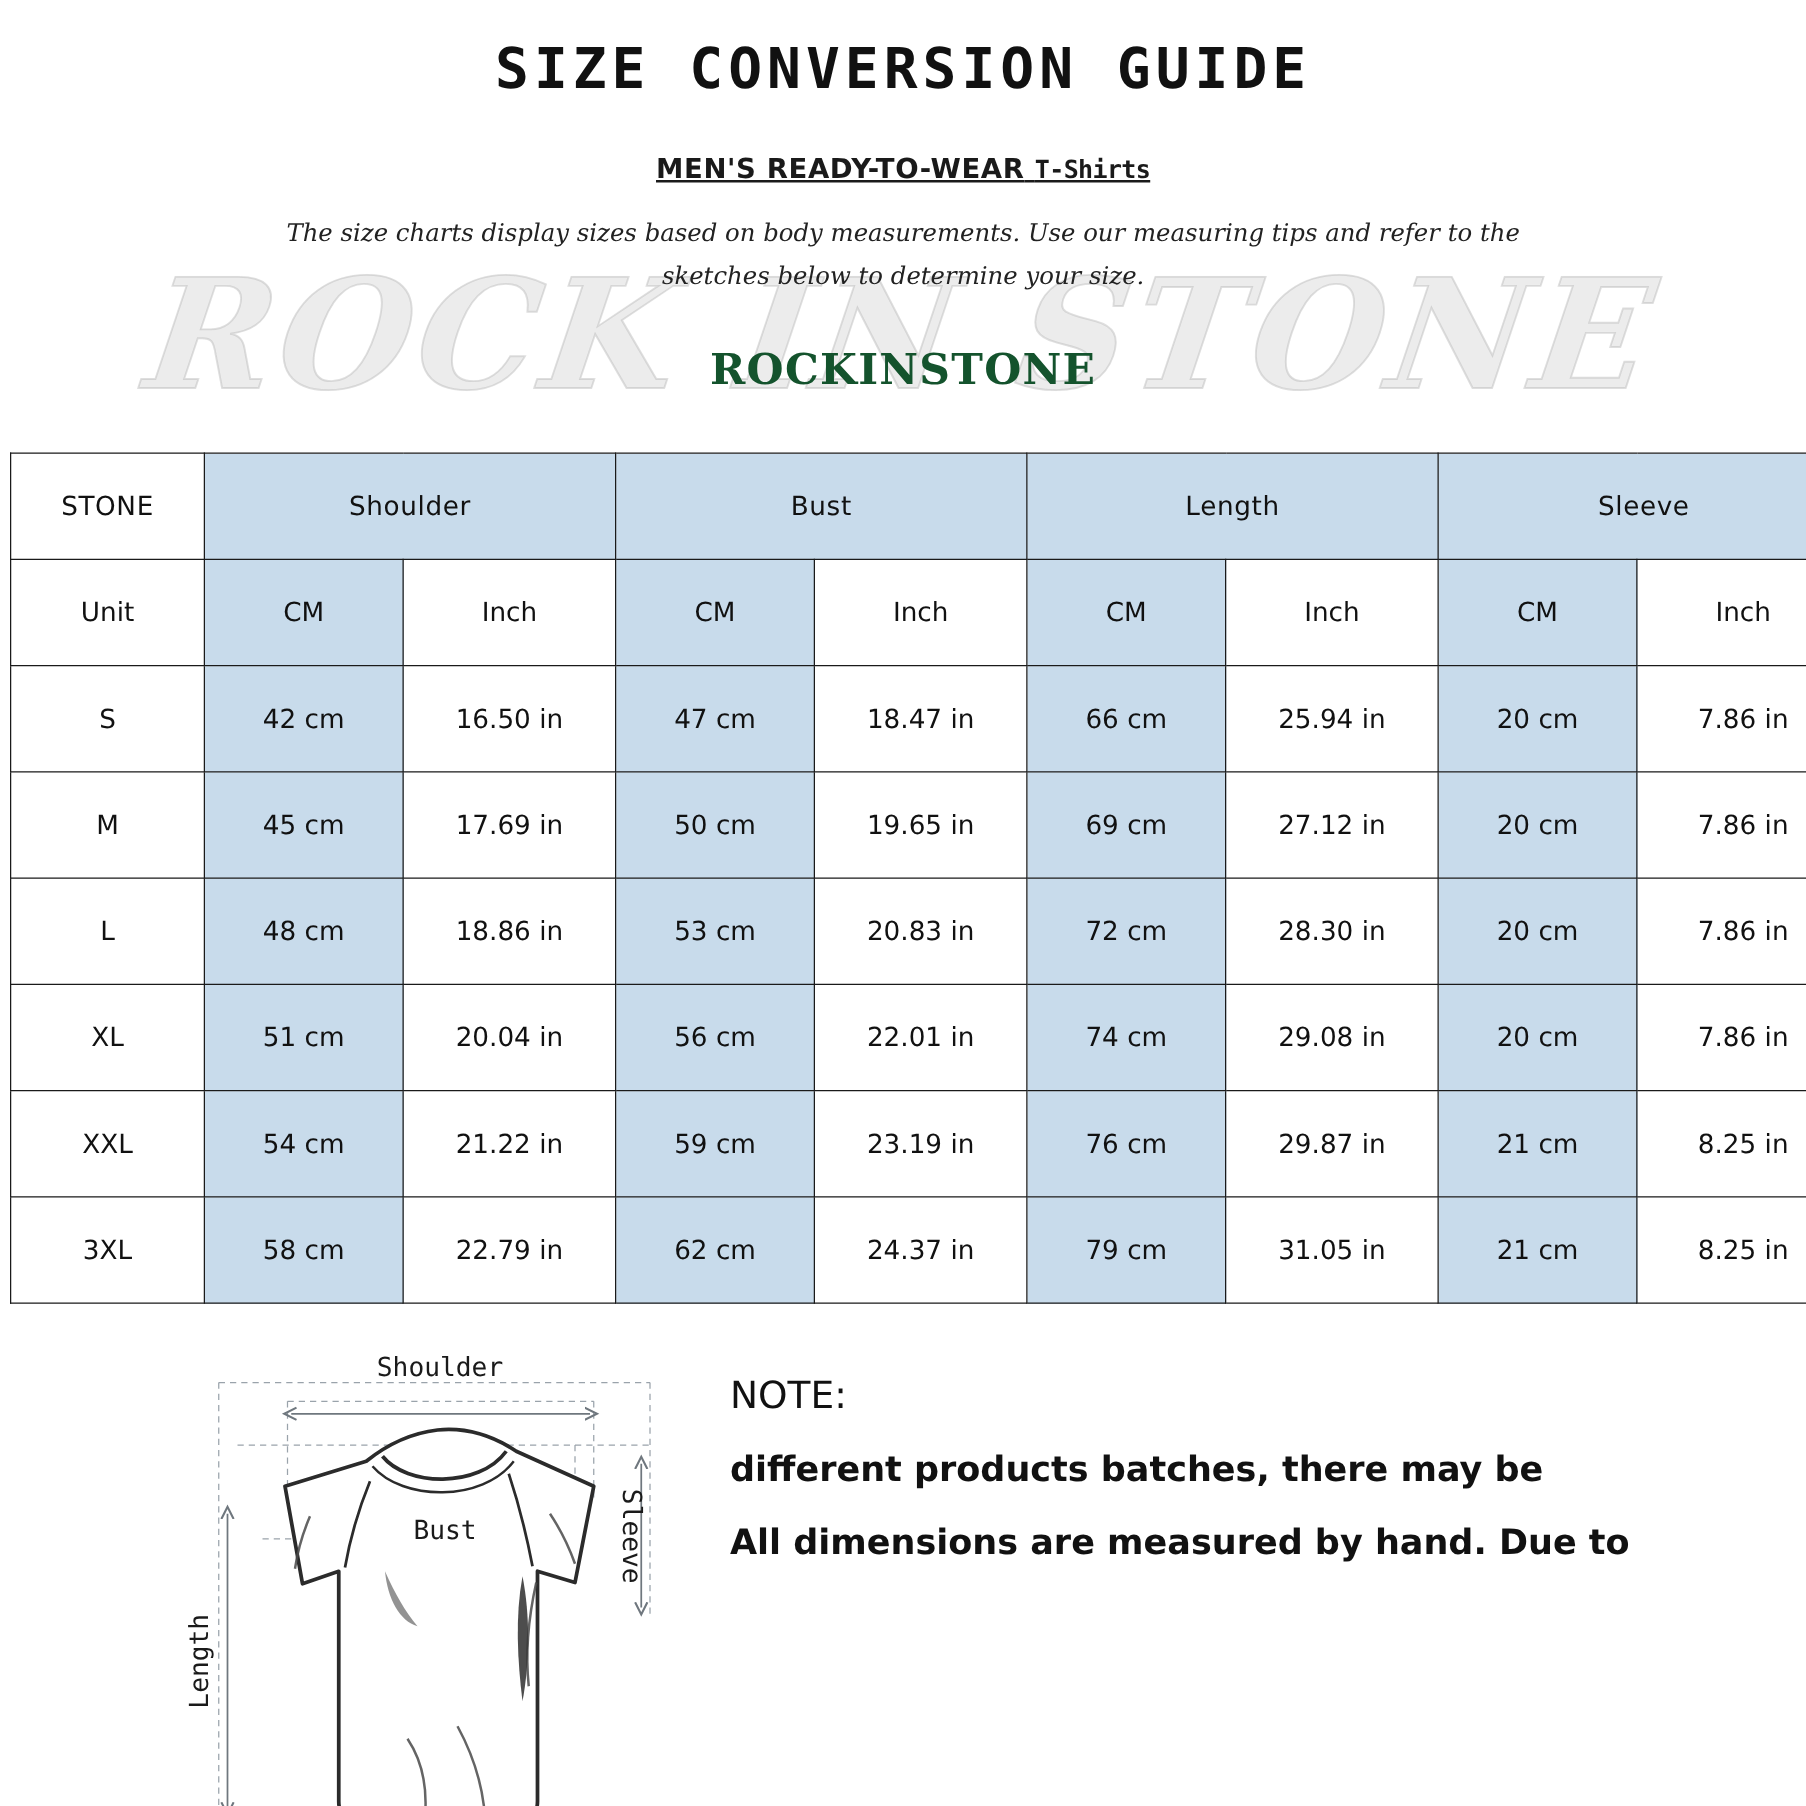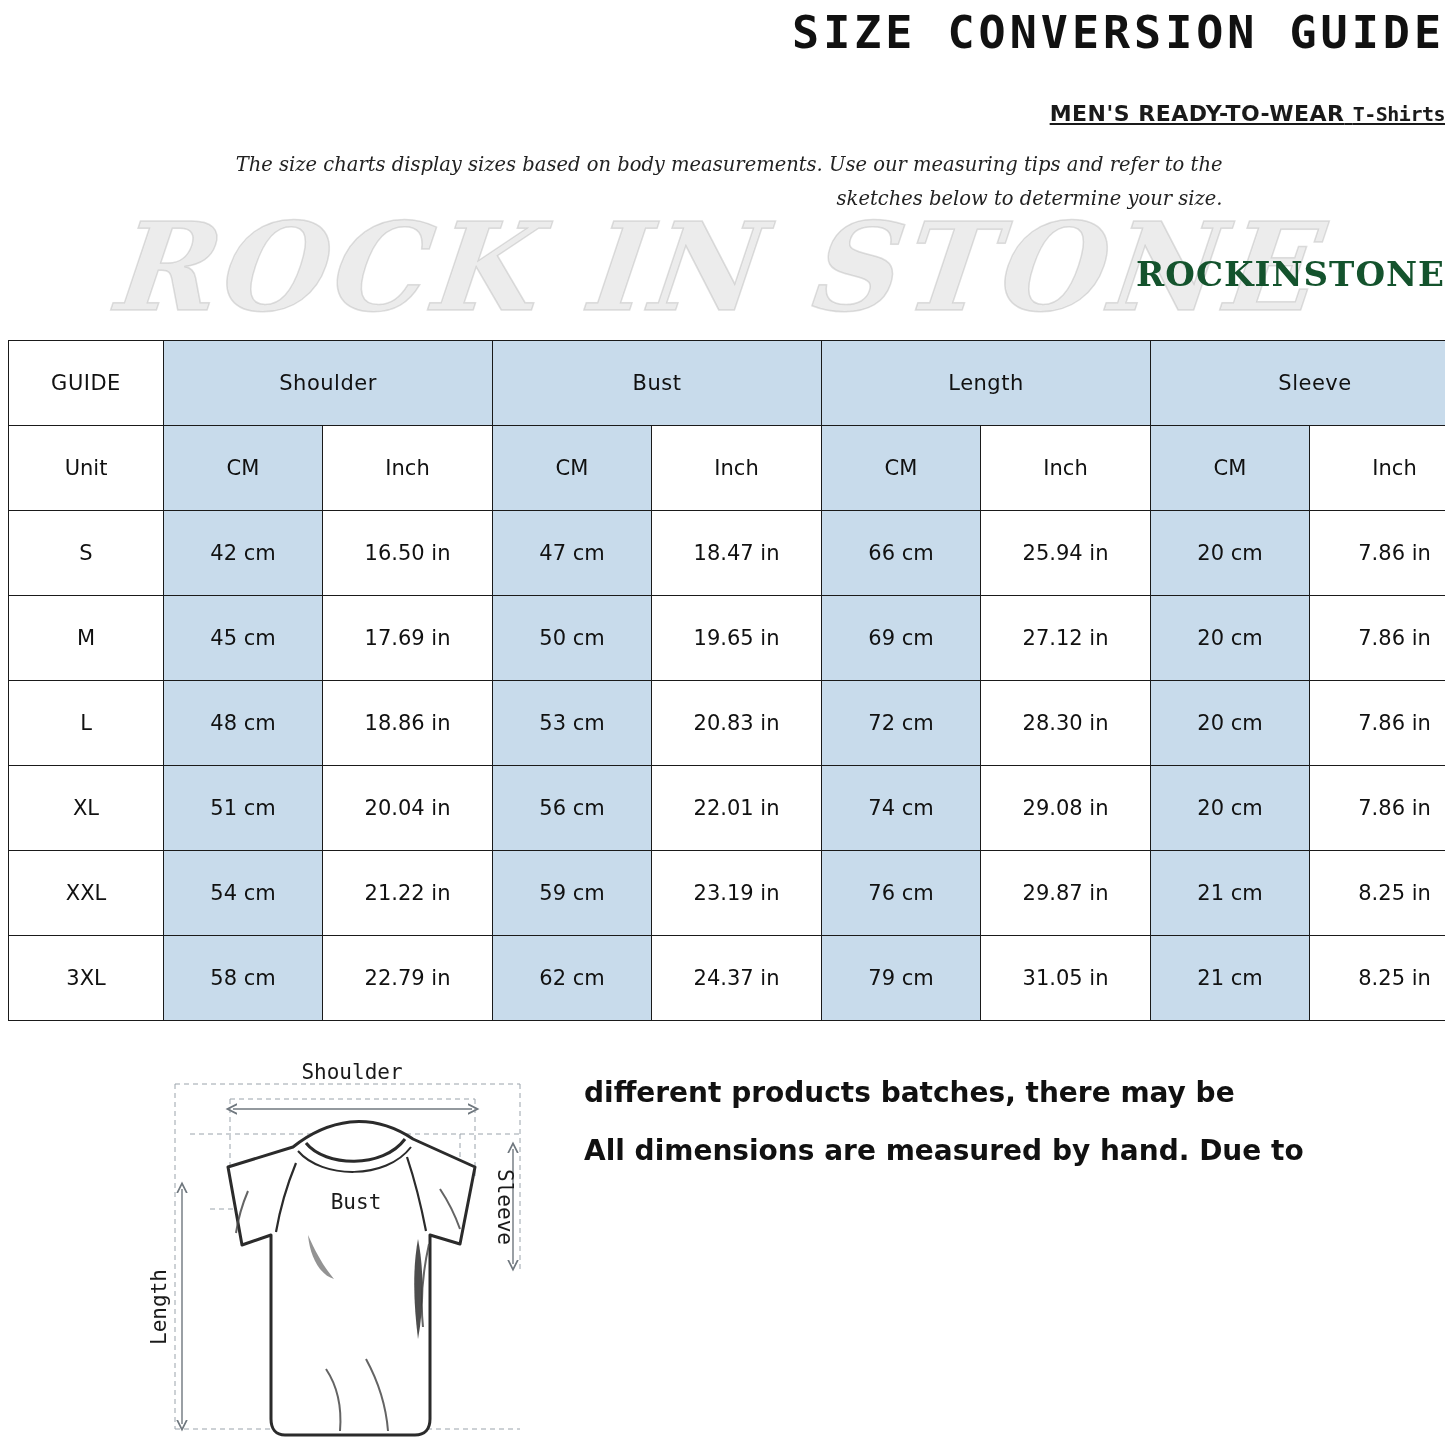--- a/index.html
+++ b/index.html
@@ -35,22 +35,22 @@
     pointer-events: none;
     white-space: nowrap;
     z-index: 0;
     user-select: none;
   }
 
   
   .header {
     position: relative;
     z-index: 2;
-    text-align: right;
-    padding-top: 6px;
+    text-align: center;
+    padding-top: 28px;
   }
   .main-title {
     font-family: "DejaVu Sans Mono", monospace;
     font-size: 45px;
     font-weight: bold;
     letter-spacing: 4px;
     color: #111;
     margin: 0;
   }
   .subtitle-line {
@@ -176,21 +176,21 @@
         <col class="col-in">
       <col class="col-cm">
         <col class="col-in">
       <col class="col-cm">
         <col class="col-in">
       <col class="col-cm">
         <col class="col-in">
     </colgroup>
     <thead>
       <tr>
-        <th class="hdr-group">GUIDE</th>
+        <th class="hdr-group">STONE</th>
         <th class="hdr-group tint" colspan="2">Shoulder</th>
         <th class="hdr-group tint" colspan="2">Bust</th>
         <th class="hdr-group tint" colspan="2">Length</th>
         <th class="hdr-group tint" colspan="2">Sleeve</th>
       </tr>
       <tr>
         <td>Unit</td>
         <td class="tint">CM</td>
         <td>Inch</td>
         <td class="tint">CM</td>
@@ -327,19 +327,20 @@
       <path d="M178,196 C186,214 194,228 204,240 C190,236 180,218 178,196 Z" fill="#3a3a3a" opacity="0.55"></path>
 
       <text x="222" y="40" text-anchor="middle" font-family="DejaVu Sans Mono, monospace" font-size="21" fill="#1a1a1a">Shoulder</text>
       <text x="226" y="170" text-anchor="middle" font-family="DejaVu Sans Mono, monospace" font-size="21" fill="#1a1a1a">Bust</text>
       <text x="36" y="268" text-anchor="middle" font-family="DejaVu Sans Mono, monospace" font-size="21" fill="#1a1a1a" transform="rotate(-90 36 268)">Length</text>
       <text x="368" y="168" text-anchor="middle" font-family="DejaVu Sans Mono, monospace" font-size="21" fill="#1a1a1a" transform="rotate(90 368 168)">Sleeve</text>
     </svg>
   </div>
 
   <div class="note">
+    <div class="note-title">NOTE:</div>
     <div class="note-body">
       <p>different products batches, there may be</p>
       <p>All dimensions are measured by hand. Due to</p>
     </div>
   </div>
 
 </div>
 
 </body></html>

